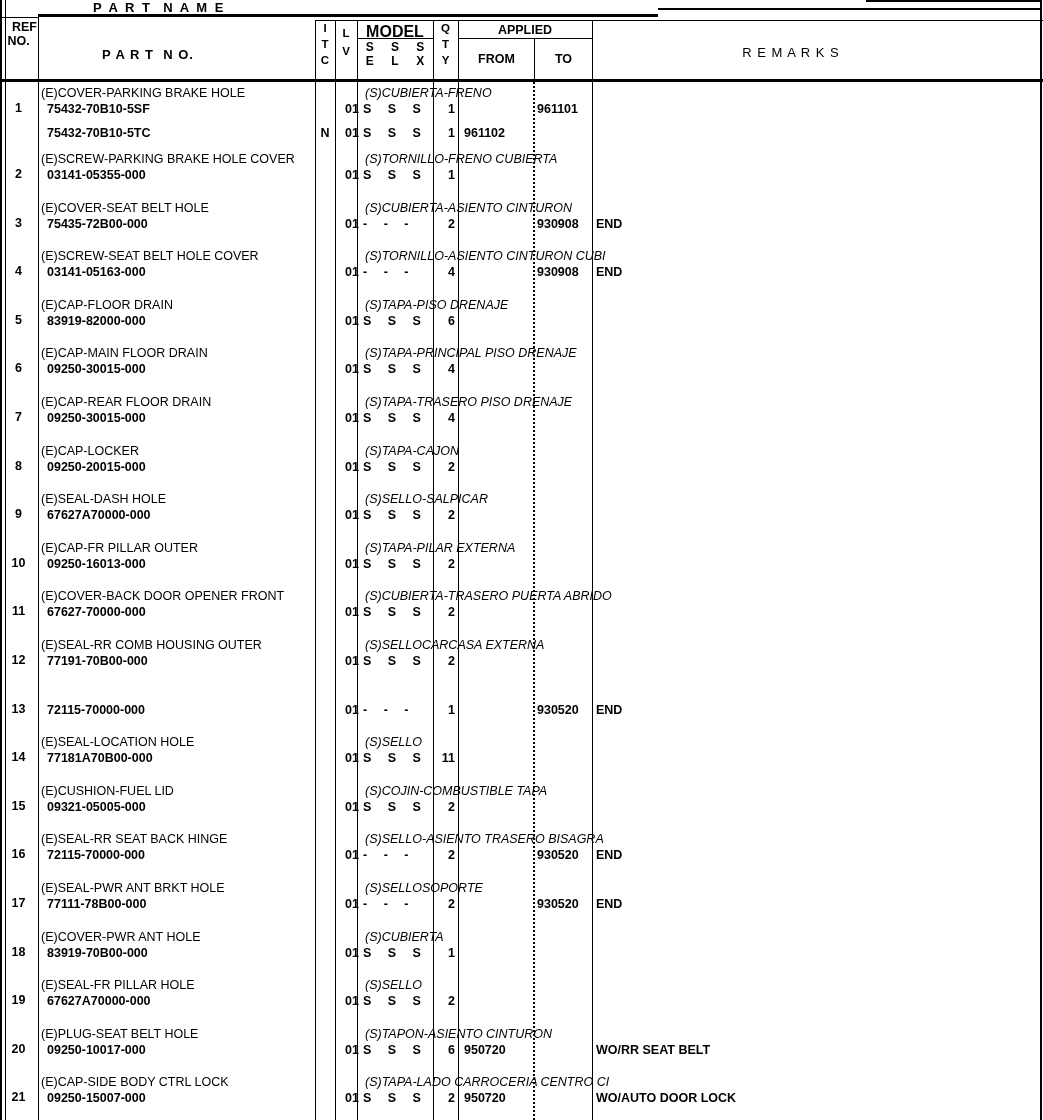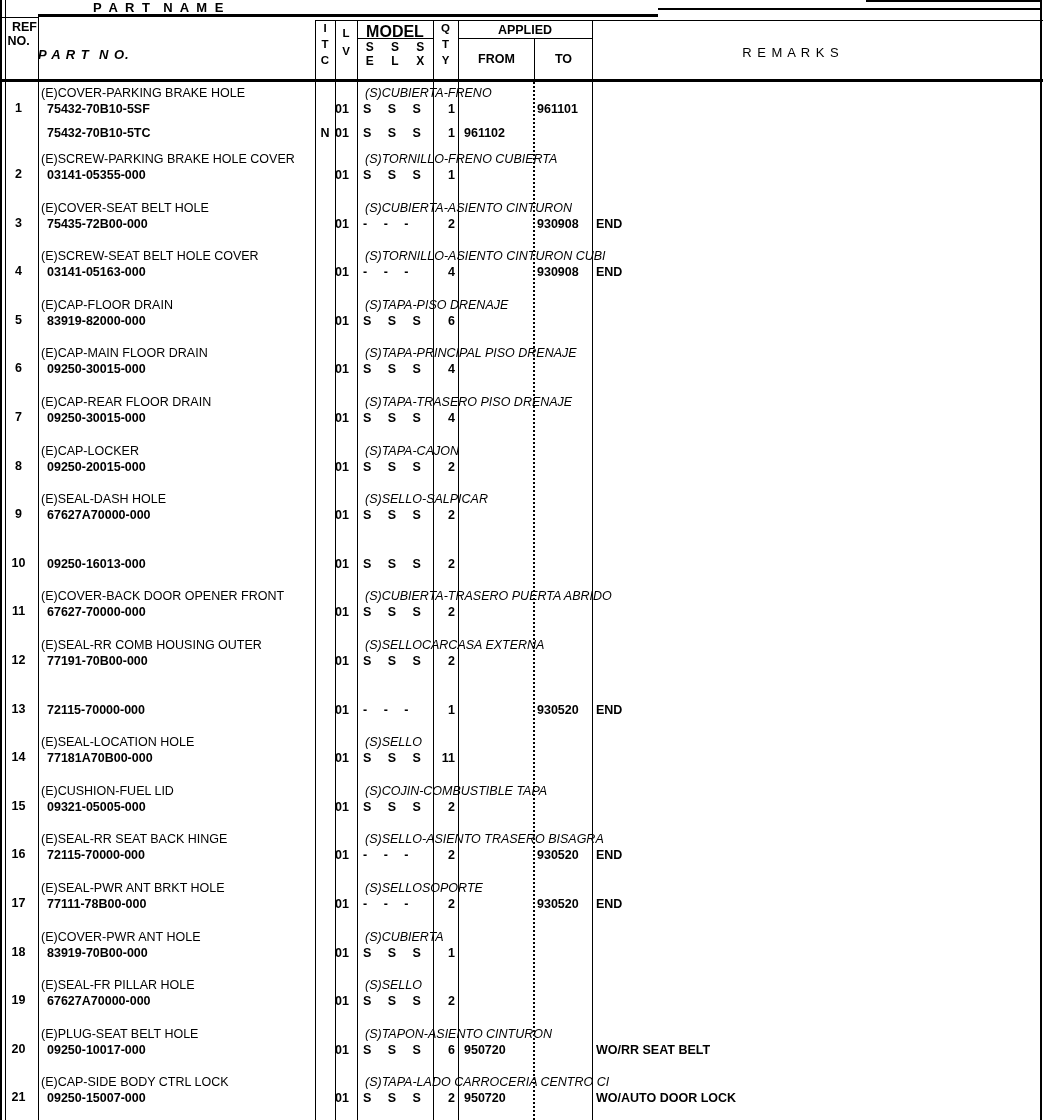--- a/index.html
+++ b/index.html
@@ -16,22 +16,22 @@
   .header { position:absolute; left:0; top:0; width:1043px; height:82px; }
   .tbody  { position:absolute; left:0; top:82px; width:1043px; height:1038px; }
   .rows   { position:relative; width:100%; }
 
   .pn-label { position:absolute; left:93px; top:0; font-size:13px; font-weight:bold;
               letter-spacing:2px; white-space:pre; }
   .ref-label { position:absolute; left:0; top:20px; width:37px; text-align:right;
                font-weight:bold; font-size:12.5px; }
   .no-label  { position:absolute; left:0; top:34px; width:37px; text-align:center;
                font-weight:bold; font-size:12.5px; }
-  .partno-label { position:absolute; left:38px; top:47px; width:220px; 
-                  font-weight:bold; font-size:13px; letter-spacing:1px; white-space:pre;font-style:italic; }
+  .partno-label { position:absolute; left:38px; top:47px; width:220px; text-align:center;
+                  font-weight:bold; font-size:13px; letter-spacing:1px; white-space:pre; }
   .vstack-letter { position:absolute; text-align:center; font-weight:bold; font-size:11.5px; }
   .model-label { position:absolute; left:357px; top:23px; width:76px; text-align:center;
                  font-weight:bold; font-size:16px; }
   .model-letter-row { position:absolute; left:357px; width:76px; display:flex;
                       justify-content:space-around; font-weight:bold; font-size:12px; }
   .applied-label { position:absolute; left:458px; top:23px; width:134px; text-align:center;
                    font-weight:bold; font-size:12.5px; }
   .from-label { position:absolute; left:458px; top:52px; width:77px; text-align:center;
                 font-weight:bold; font-size:12.5px; }
   .to-label   { position:absolute; left:535px; top:52px; width:57px; text-align:center;
@@ -43,21 +43,21 @@
   .row .ref { position:absolute; left:0; top:19px; width:37px; text-align:center;
               font-weight:bold; font-size:12.5px; }
   .nline { position:absolute; left:0; top:4px; right:0; height:16px; font-size:12.5px; }
   .nline .en { position:absolute; left:41px; white-space:nowrap; }
   .nline .es { position:absolute; left:365px; white-space:nowrap; font-style:italic; }
   .plines { position:absolute; left:0; top:20px; right:0; }
   .pline { position:relative; height:24px; font-weight:bold; font-size:12.5px; }
   .pline span { position:absolute; white-space:nowrap; }
   .pno    { left:47px; }
   .pitc   { left:315px; width:20px; text-align:center; }
-  .plv    { left:335px; width:24px; text-align:left; }
+  .plv    { left:335px; width:24px; text-align:right; }
   .pmodel { left:363px; word-spacing:13px; }
   .pqty   { left:433px; width:22px; text-align:right; }
   .pfrom  { left:464px; width:68px; }
   .pto    { left:537px; width:52px; }
   .prem   { left:596px; }
 </style>
 </head>
 <body>
 
 <div class="page">
@@ -307,20 +307,24 @@
     <span class="pmodel">S S S</span>
     <span class="pqty">2</span>
     <span class="pfrom"></span>
     <span class="pto"></span>
     <span class="prem"></span>
   </div>
           </div>
   </div>
         <div class="row">
     <div class="ref">10</div>
+    <div class="nline">
+      <span class="en">(E)CAP-FR PILLAR OUTER</span>
+      <span class="es">(S)TAPA-PILAR EXTERNA</span>
+    </div>
     <div class="plines">
             <div class="pline">
     <span class="pno">09250-16013-000</span>
     <span class="pitc"></span>
     <span class="plv">01</span>
     <span class="pmodel">S S S</span>
     <span class="pqty">2</span>
     <span class="pfrom"></span>
     <span class="pto"></span>
     <span class="prem"></span>

